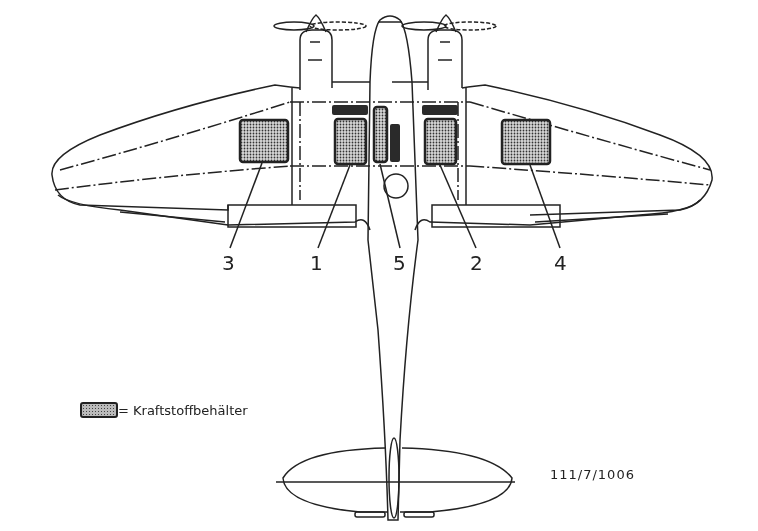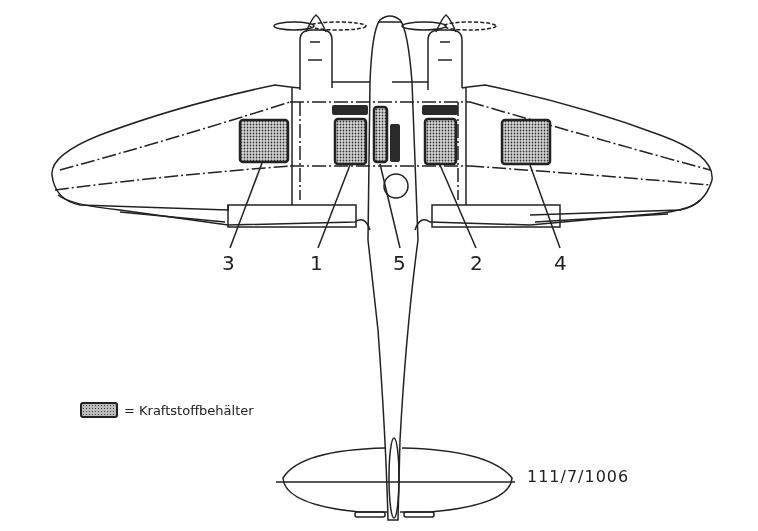--- a/index.html
+++ b/index.html
@@ -1,23 +1,23 @@
 <!DOCTYPE html>
 <html><head>
 <meta charset="utf-8">
 <style>
   html,body{margin:0;padding:0;background:#ffffff;}
   #stage{position:relative;width:758px;height:531px;overflow:hidden;background:#fff;font-family:"DejaVu Sans",sans-serif;color:#222;}
   svg{position:absolute;left:0;top:0;}
   .lbl{position:absolute;font-size:20px;color:#222;line-height:1;}
-  .legend{position:absolute;left:80px;font-size:13px;display:flex;align-items:center;gap:6px;}
+  .legend{position:absolute;left:80px;font-size:13px;display:flex;align-items:center;}
   .legend .sw{width:38px;height:16px;border:2px solid #222;border-radius:3px;box-sizing:border-box;}
   .sw-fuel{background:#bbb;background-image:radial-gradient(#444 35%,transparent 40%);background-size:3px 3px;}
   .sw-oil{background:#2a2a2a;}
-  .ref{position:absolute;left:527px;top:467px;font-size:16px;letter-spacing:1px;}
+  .ref{position:absolute;left:550px;top:467px;font-size:13px;letter-spacing:1px;}
 </style>
 </head>
 <body>
 
 <div id="stage">
 <svg width="758" height="531" viewBox="0 0 758 531">
   <defs>
     <pattern id="dots" width="3" height="3" patternUnits="userSpaceOnUse">
       <rect width="3" height="3" fill="#d8d8d8"></rect>
       <circle cx="1.5" cy="1.5" r="0.9" fill="#333"></circle>

